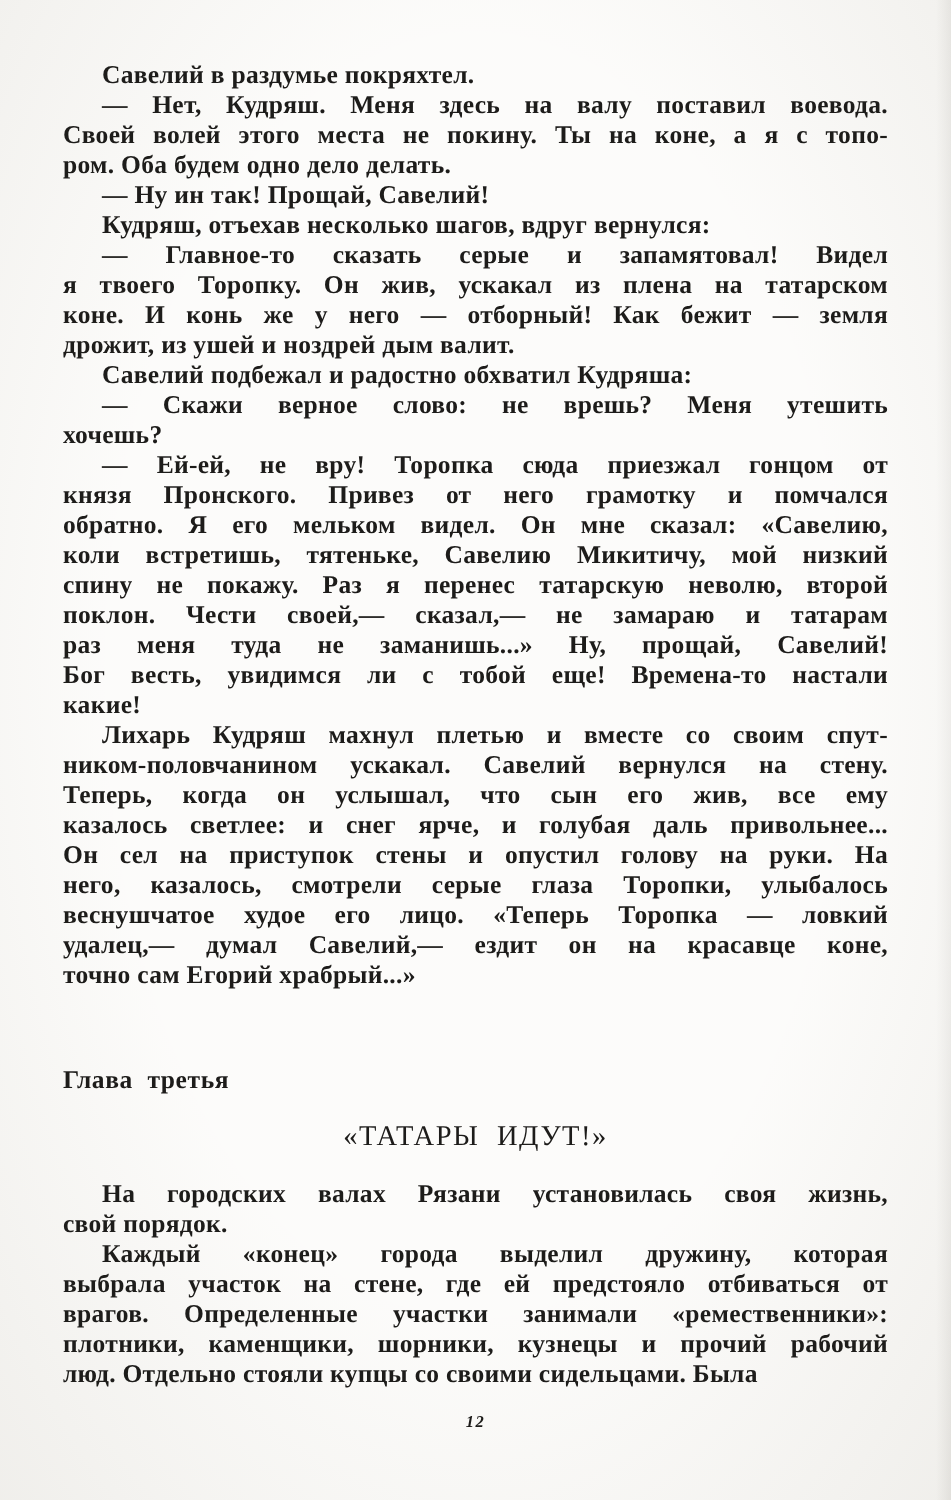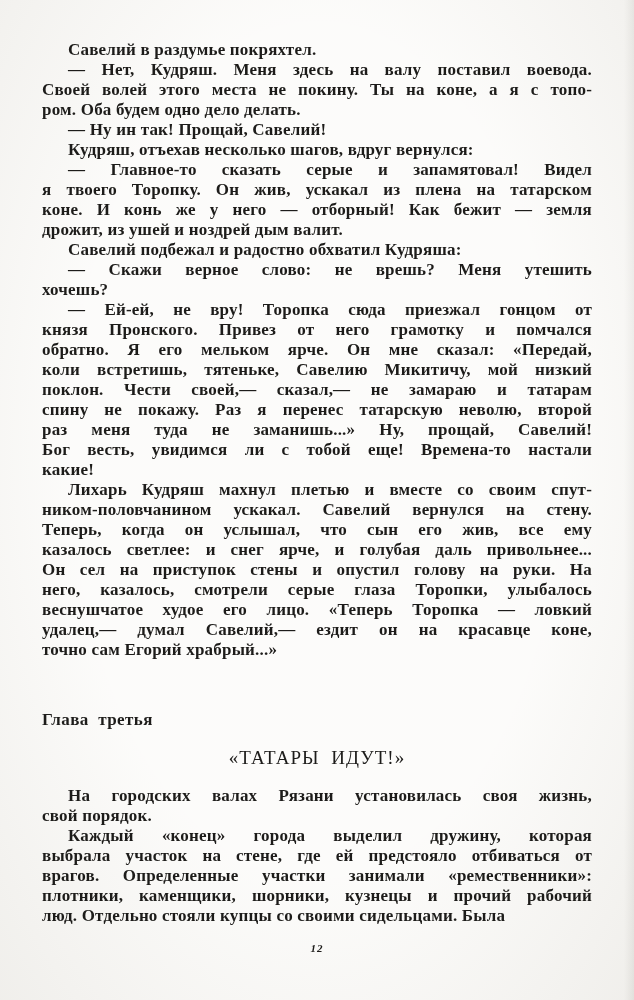--- a/index.html
+++ b/index.html
@@ -94,24 +94,24 @@
         <div class="line first last">Кудряш, отъехав несколько шагов, вдруг вернулся:</div>
         <div class="line first">— Главное-то сказать серые и запамятовал! Видел</div>
         <div class="line">я твоего Торопку. Он жив, ускакал из плена на татарском</div>
         <div class="line">коне. И конь же у него — отборный! Как бежит — земля</div>
         <div class="line last">дрожит, из ушей и ноздрей дым валит.</div>
         <div class="line first last">Савелий подбежал и радостно обхватил Кудряша:</div>
         <div class="line first">— Скажи верное слово: не врешь? Меня утешить</div>
         <div class="line last">хочешь?</div>
         <div class="line first">— Ей-ей, не вру! Торопка сюда приезжал гонцом от</div>
         <div class="line">князя Пронского. Привез от него грамотку и помчался</div>
-        <div class="line">обратно. Я его мельком ярче. Он мне сказал: «Передай,</div>
+        <div class="line">обратно. Я его мельком видел. Он мне сказал: «Савелию,</div>
         <div class="line">коли встретишь, тятеньке, Савелию Микитичу, мой низкий</div>
+        <div class="line">спину не покажу. Раз я перенес татарскую неволю, второй</div>
         <div class="line">поклон. Чести своей,— сказал,— не замараю и татарам</div>
-        <div class="line">спину не покажу. Раз я перенес татарскую неволю, второй</div>
         <div class="line">раз меня туда не заманишь...» Ну, прощай, Савелий!</div>
         <div class="line">Бог весть, увидимся ли с тобой еще! Времена-то настали</div>
         <div class="line last">какие!</div>
         <div class="line first">Лихарь Кудряш махнул плетью и вместе со своим спут-</div>
         <div class="line">ником-половчанином ускакал. Савелий вернулся на стену.</div>
         <div class="line">Теперь, когда он услышал, что сын его жив, все ему</div>
         <div class="line">казалось светлее: и снег ярче, и голубая даль привольнее...</div>
         <div class="line">Он сел на приступок стены и опустил голову на руки. На</div>
         <div class="line">него, казалось, смотрели серые глаза Торопки, улыбалось</div>
         <div class="line">веснушчатое худое его лицо. «Теперь Торопка — ловкий</div>

